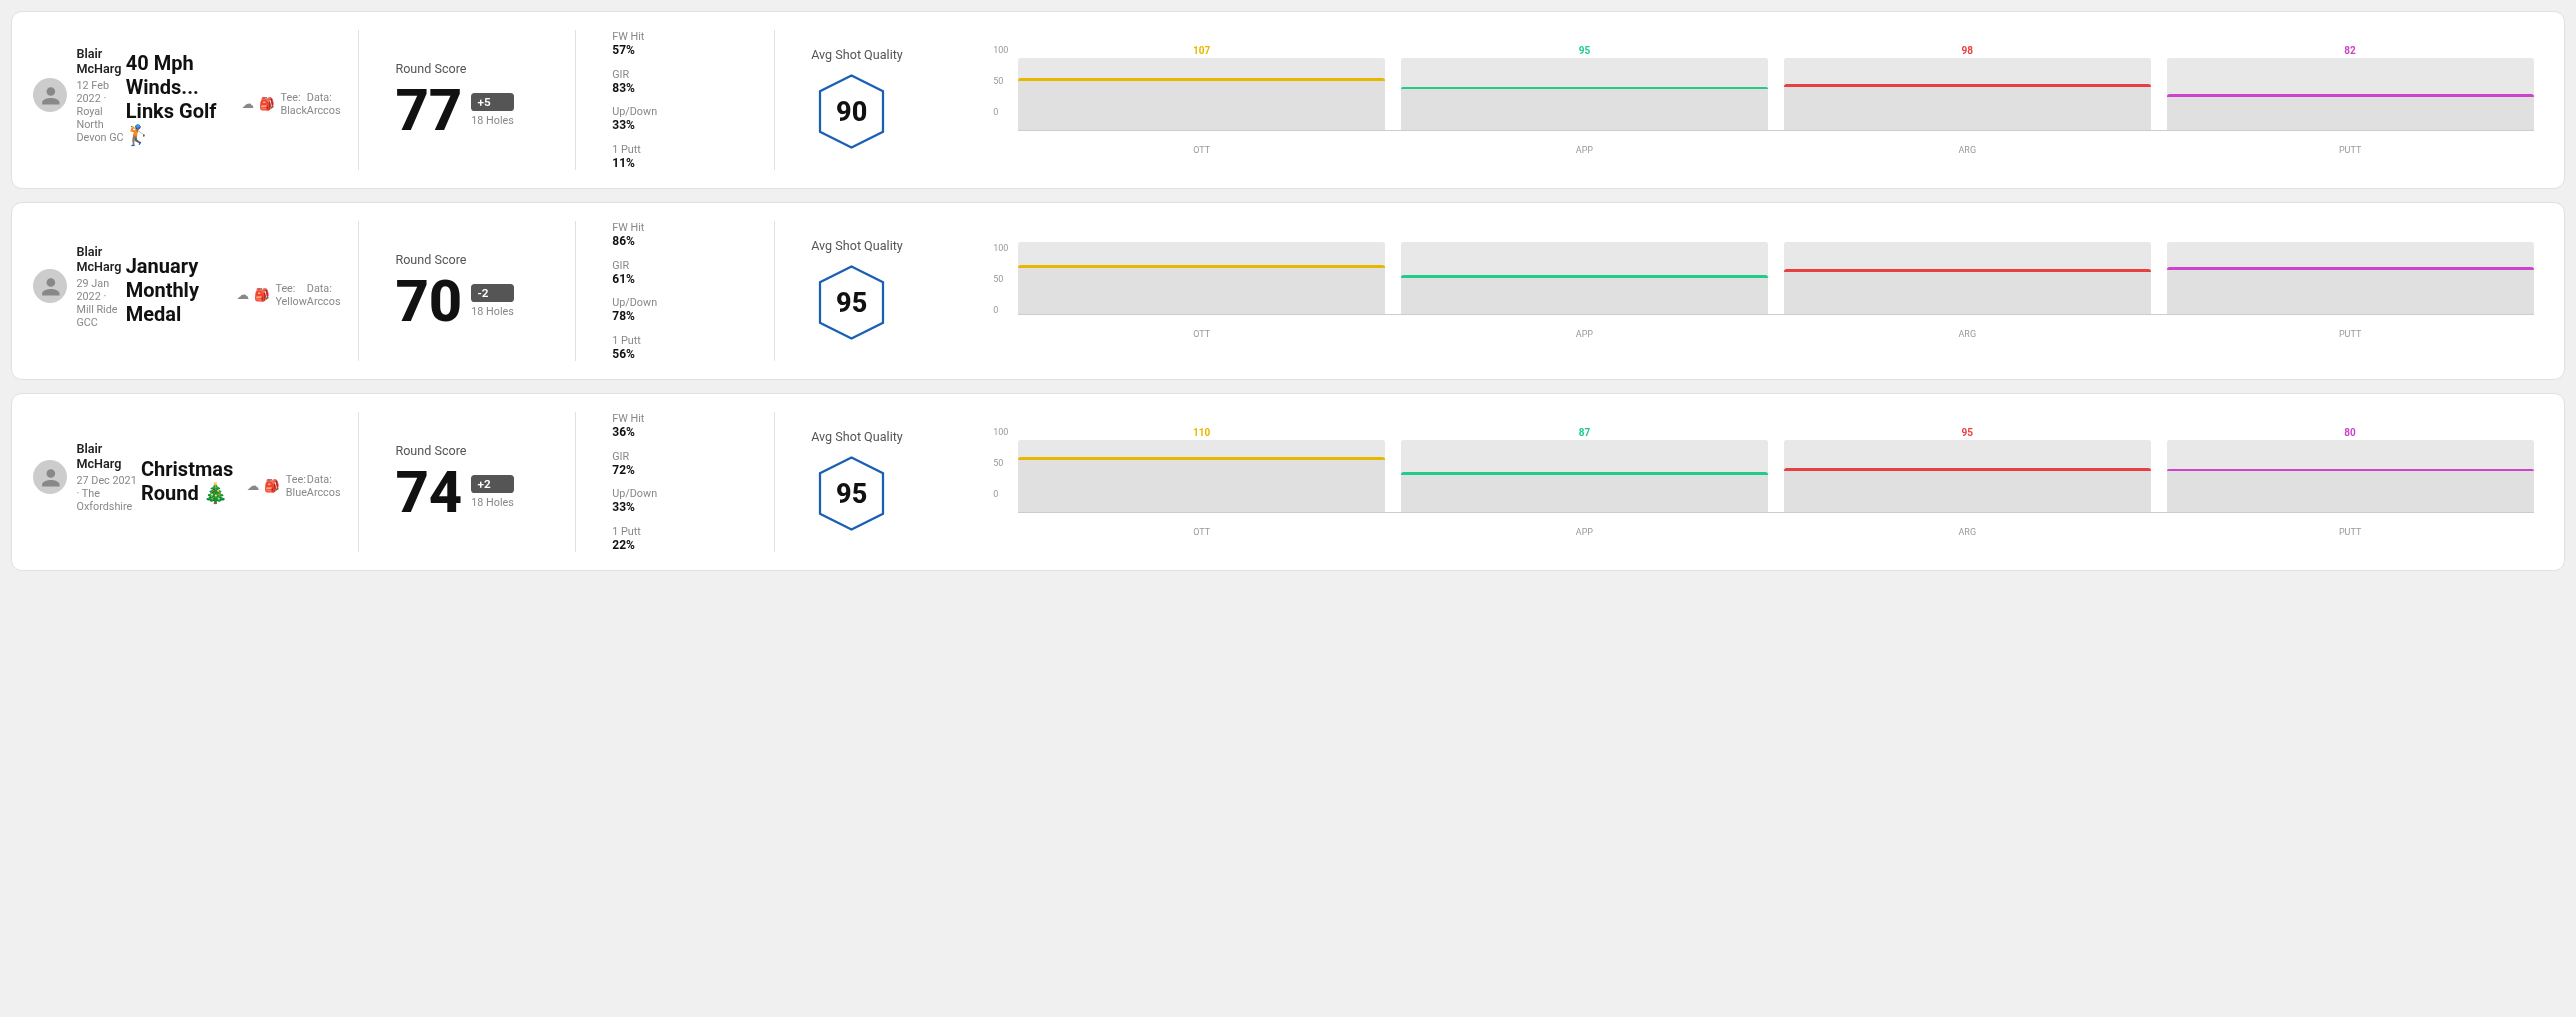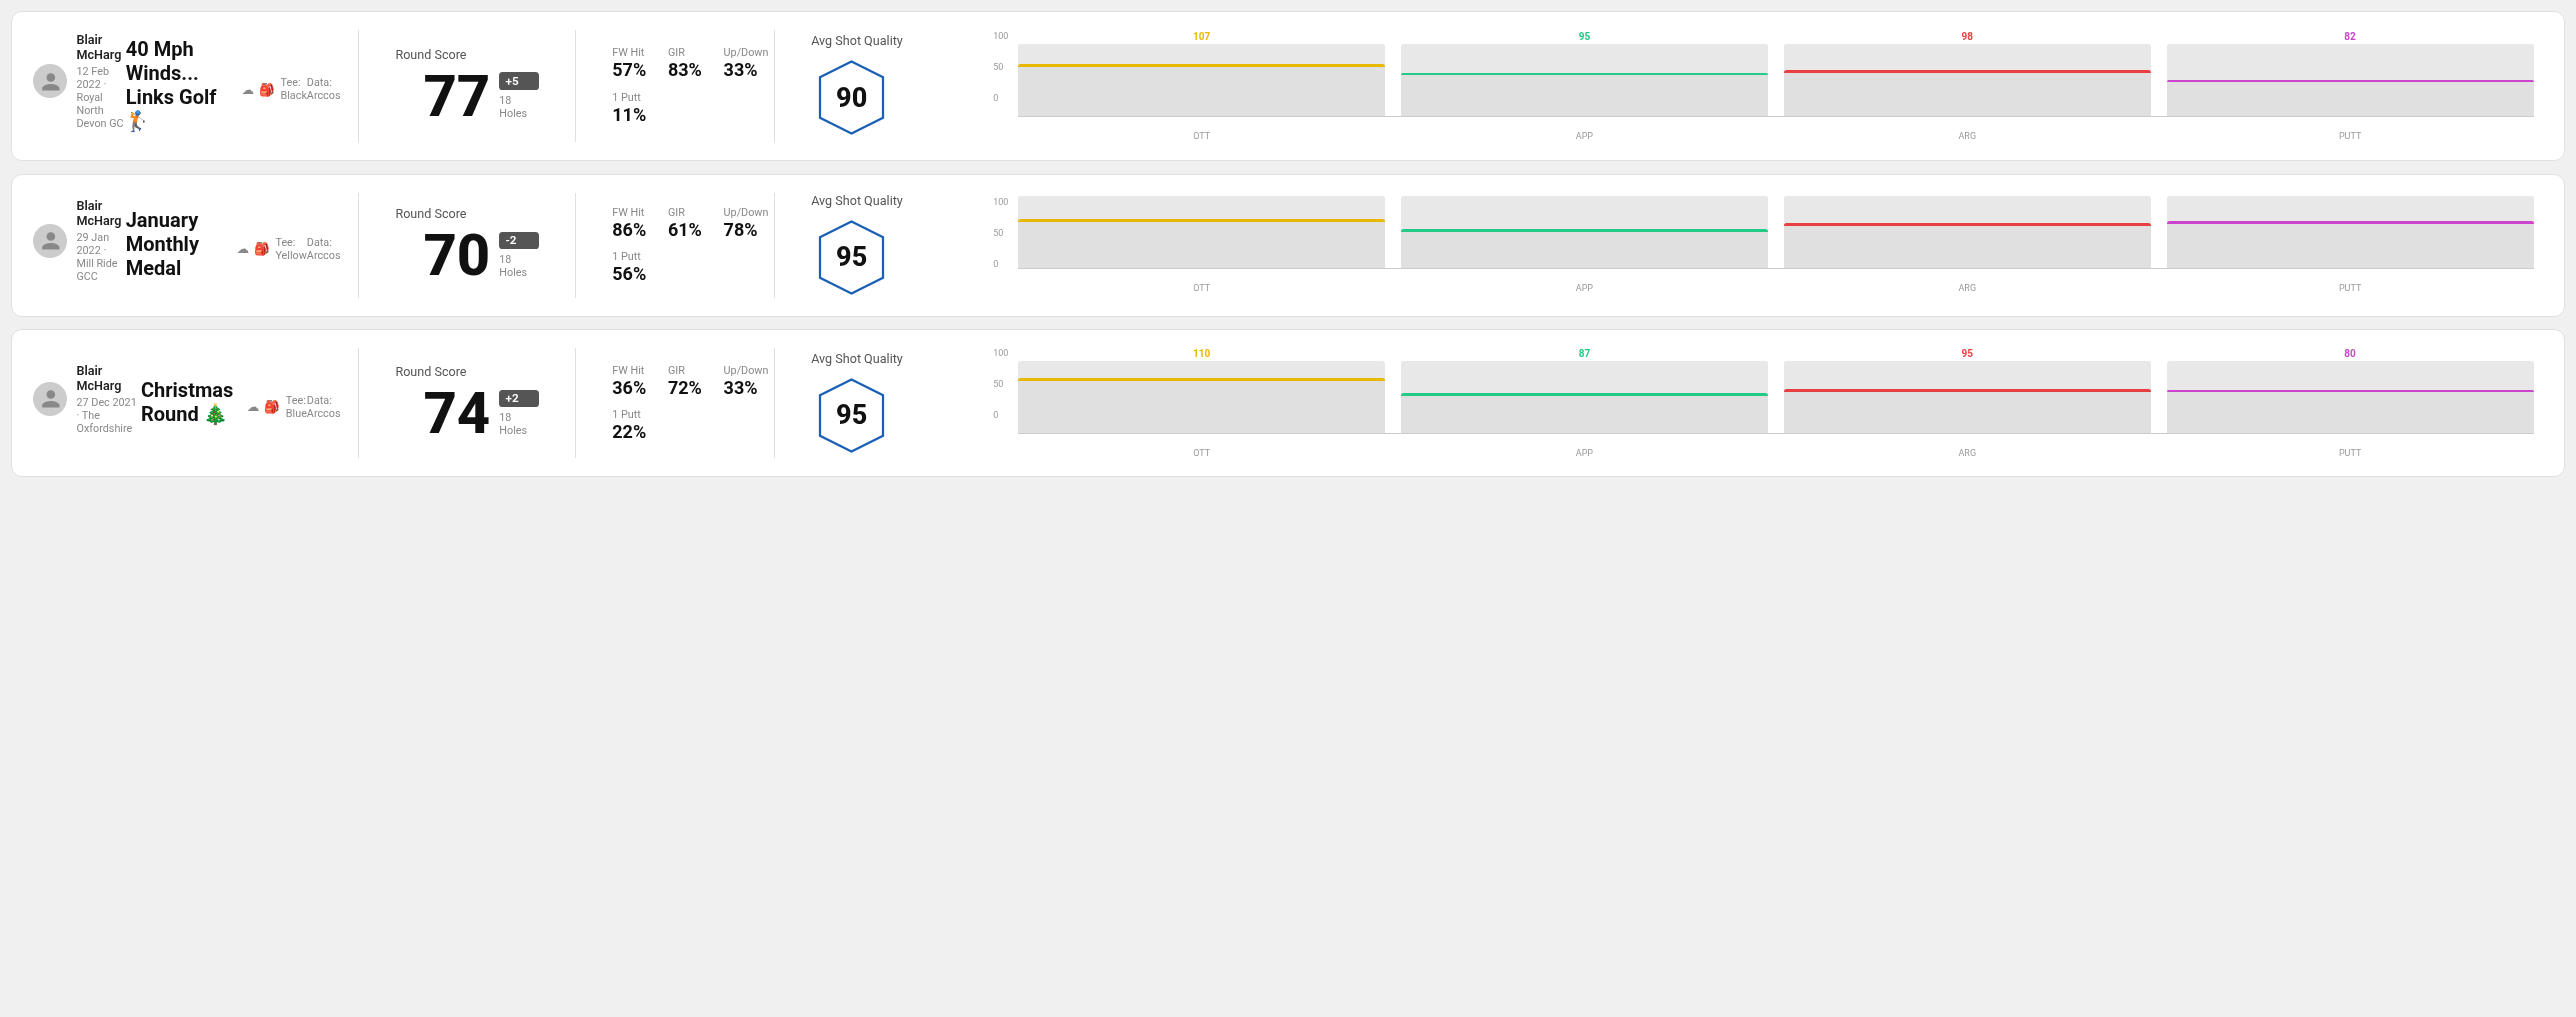--- a/index.html
+++ b/index.html
@@ -95,21 +95,20 @@
     }
     .score-label {
       font-size: 12.6px;
       color: #555;
       margin-bottom: 5.4px;
     }
     .score-display {
       display: flex;
       align-items: center;
       gap: 9px;
-      margin-left: 28px;
     }
     .score-number {
       font-size: 58px;
       font-weight: 800;
       color: #111;
       line-height: 1;
     }
     .score-details {
       display: flex;
       flex-direction: column;
@@ -131,30 +130,30 @@
     .stats-section {
       width: 162px;
       flex-shrink: 0;
       display: flex;
       flex-direction: column;
       justify-content: center;
       padding: 0 18px;
     }
     .stats-grid {
       display: grid;
-      grid-template-columns: 1fr 1fr 1fr;
+      grid-template-columns: 1fr;
       gap: 10.8px 21.7px;
     }
     .stat-item {}
     .stat-label {
       font-size: 10.8px;
       color: #888;
     }
     .stat-value {
-      font-size: 18px;
+      font-size: 12px;
       font-weight: 700;
       color: #111;
     }
     .quality-section {
       width: 180px;
       flex-shrink: 0;
       display: flex;
       flex-direction: column;
       justify-content: center;
       align-items: flex-start;

